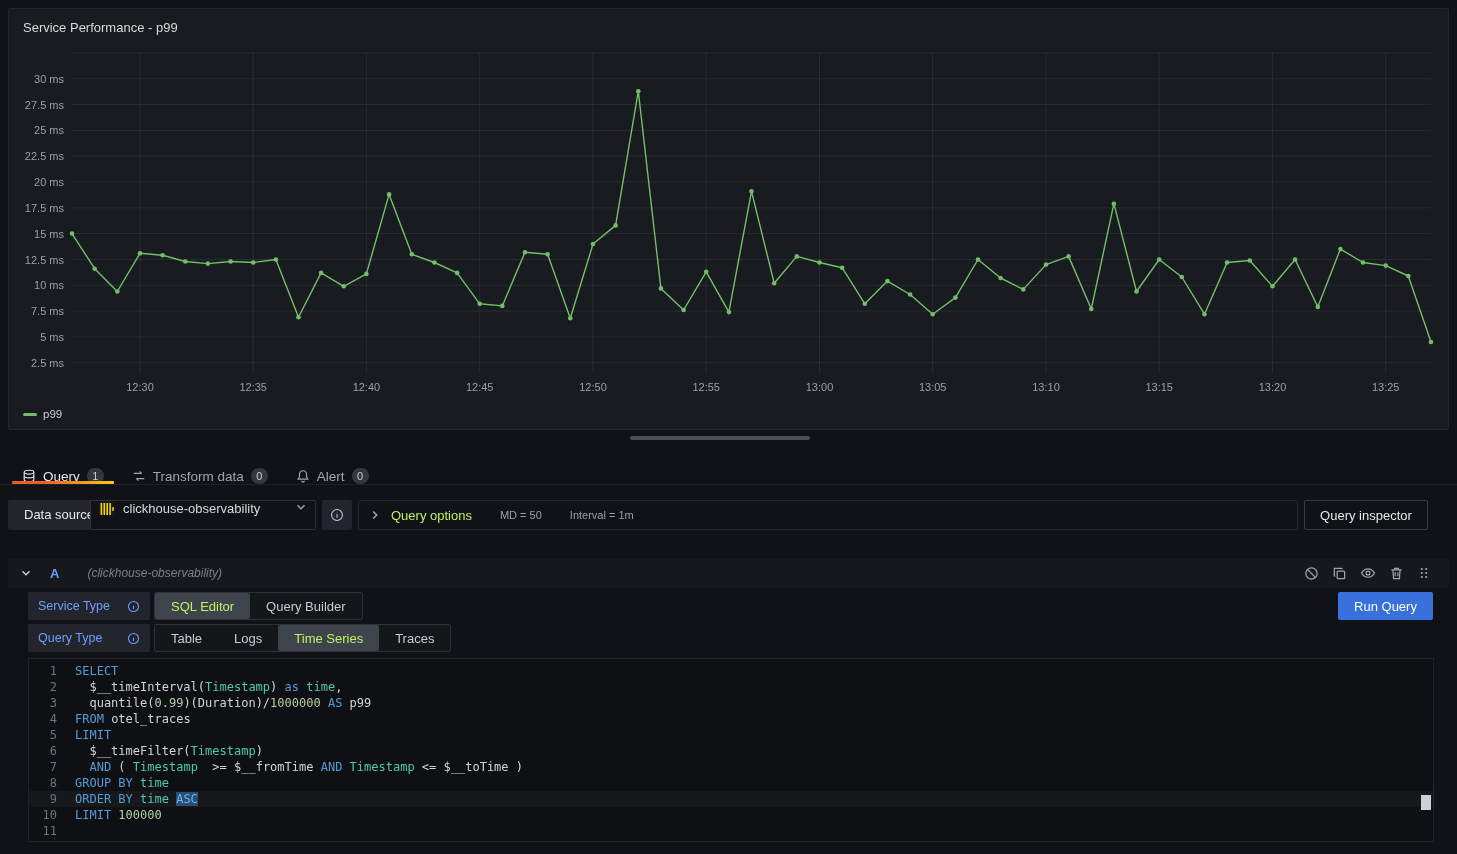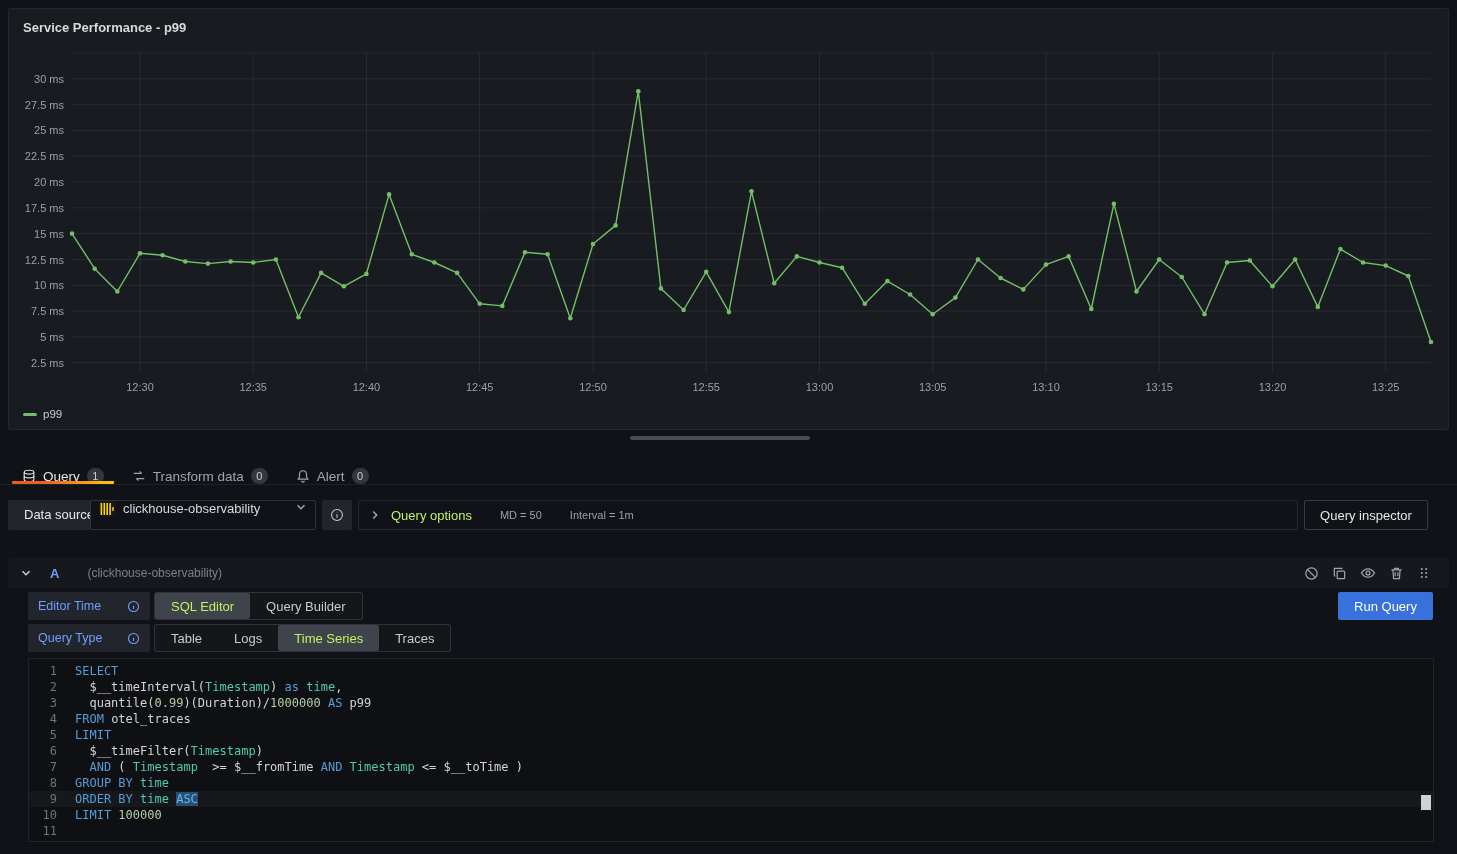--- a/index.html
+++ b/index.html
@@ -1,21 +1,21 @@
 <!DOCTYPE html>
 <html><head>
 <meta charset="utf-8">
 <style>
   *{box-sizing:border-box;margin:0;padding:0}
   html,body{width:1457px;height:854px}
   body{background:#111217;font-family:"Liberation Sans",sans-serif;color:#ccccdc;position:relative;overflow:hidden}
 
   
   .panel{position:absolute;left:8px;top:8px;width:1441px;height:422px;background:#181b1f;border:1px solid #23262b;border-radius:2px}
-  .panel-title{position:absolute;left:14px;top:11px;font-size:13px;font-weight:700;color:#d8d9da}
+  .panel-title{position:absolute;left:14px;top:11px;font-size:13px;font-weight:400;color:#d8d9da}
   #chart-svg{position:absolute;left:7px;top:34px}
   .grid{stroke:rgba(204,204,220,0.09);stroke-width:1}
   .ytick{fill:#9aa0a8;font-size:11px;text-anchor:end;font-family:"Liberation Sans",sans-serif}
   .xtick{fill:#9aa0a8;font-size:11px;text-anchor:middle;font-family:"Liberation Sans",sans-serif}
   .legend{position:absolute;left:14px;top:399px;display:flex;align-items:center;gap:6px}
   .legend-swatch{width:14px;height:3px;border-radius:2px;display:inline-block;background:#73bf69}
   .legend-label{font-size:11.5px;color:#ccccdc;cursor:pointer}
 
   .scroll-thumb{position:absolute;left:630px;top:436px;width:180px;height:4px;border-radius:2px;background:#4a4d53;cursor:pointer}
 
@@ -35,21 +35,21 @@
   .icon-btn{position:absolute;left:322px;width:30px;height:30px;background:#22252b;border:none;border-radius:2px;display:flex;align-items:center;justify-content:center;cursor:pointer;color:#c7ccd1}
   .qopts{position:absolute;left:358px;width:940px;height:30px;border:1px solid rgba(204,204,220,0.12);border-radius:2px;display:flex;align-items:center;padding:0 10px;color:#9da6b0}
   .qopts-link{color:#bef264;font-size:13px;font-weight:400;margin-left:10px;cursor:pointer}
   .qopts-meta{color:#9aa0a8;font-size:11px;margin-left:28px}
   .inspector-btn{position:absolute;left:1304px;width:124px;height:30px;background:transparent;border:1px solid rgba(204,204,220,0.22);border-radius:2px;color:#e6e7e8;font-size:13px;font-family:inherit;cursor:pointer}
 
   
   .q-header{position:absolute;left:8px;top:558px;width:1441px;height:30px;background:rgba(204,204,220,0.035);display:flex;align-items:center;padding:0 12px;border-radius:2px}
   .q-collapse{display:flex;cursor:pointer;color:#ccccdc}
   .q-ref{color:#6e9fff;font-size:13px;font-weight:700;margin-left:18px;cursor:pointer}
-  .q-hint{color:#7b8086;font-size:12px;margin-left:28px}
+  .q-hint{color:#7b8086;font-size:12px;font-style:italic;margin-left:28px}
   .q-icons{margin-left:auto;display:flex;gap:13px;align-items:center;margin-right:6px;color:#9da6b0}
   .qi{display:flex;cursor:pointer}
 
   .q-row{position:absolute;left:28px;height:28px;display:flex;align-items:stretch}
   .row-editor-type{top:592px}
   .row-query-type{top:624px}
   .label-chip{width:122px;background:#22252b;border-radius:2px;display:flex;align-items:center;justify-content:space-between;padding:0 10px;color:#6e9fff;font-size:12.5px}
   .seg{display:flex;margin-left:4px;background:#141619;border:1px solid #2e323a;border-radius:2px;overflow:hidden;height:28px}
   .seg-item{padding:0 16px;display:flex;align-items:center;font-size:13px;color:#c7ccd1;cursor:pointer}
   .seg-item.active{background:#3e434c;color:#bef264;font-weight:400;border-radius:2px}
@@ -310,21 +310,21 @@
           <circle cx="10.5" cy="8" r="1.2"></circle>
           <circle cx="5.5" cy="12.5" r="1.2"></circle>
           <circle cx="10.5" cy="12.5" r="1.2"></circle>
         </svg>
     </span>
   </span>
 </div>
 
 <div class="q-row row-editor-type">
   <div class="label-chip">
-    <span>Editor Time</span>
+    <span>Service Type</span>
     <span style="display:flex">
       <svg width="13" height="13" viewBox="0 0 16 16" fill="none" stroke="currentColor" stroke-width="1.3">
           <circle cx="8" cy="8" r="6.2"></circle>
           <path d="M8 7.2v4M8 4.8v.2"></path>
         </svg>
     </span>
   </div>
   <div class="seg" id="editor-type-seg">
       <div class="seg-item active">SQL Editor</div>
       <div class="seg-item">Query Builder</div>

